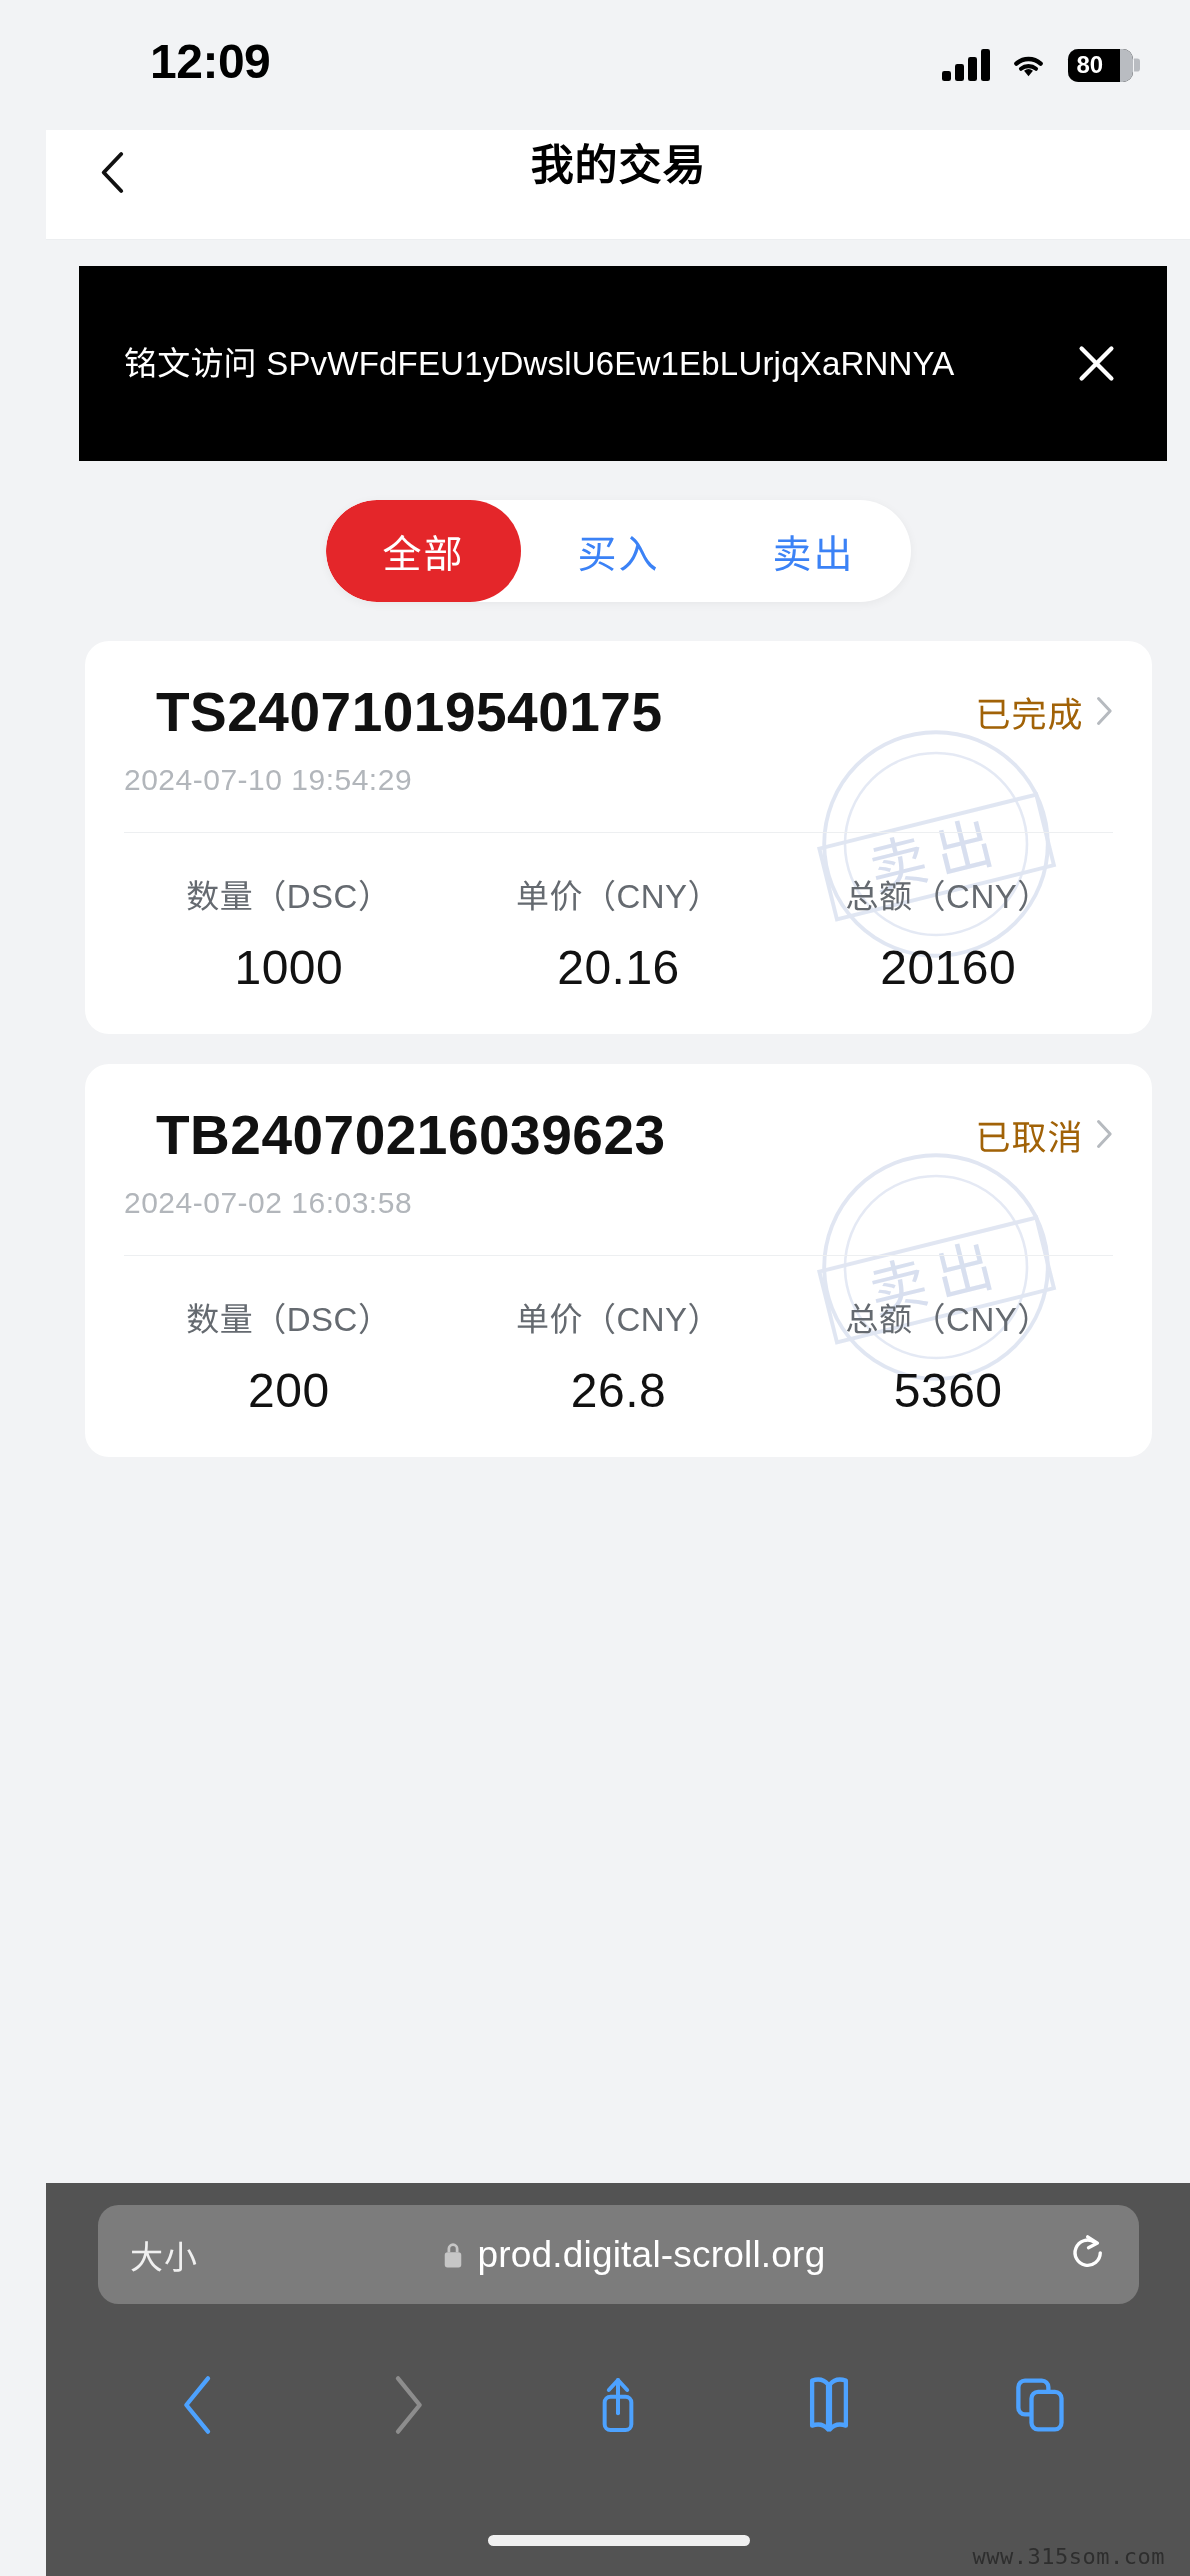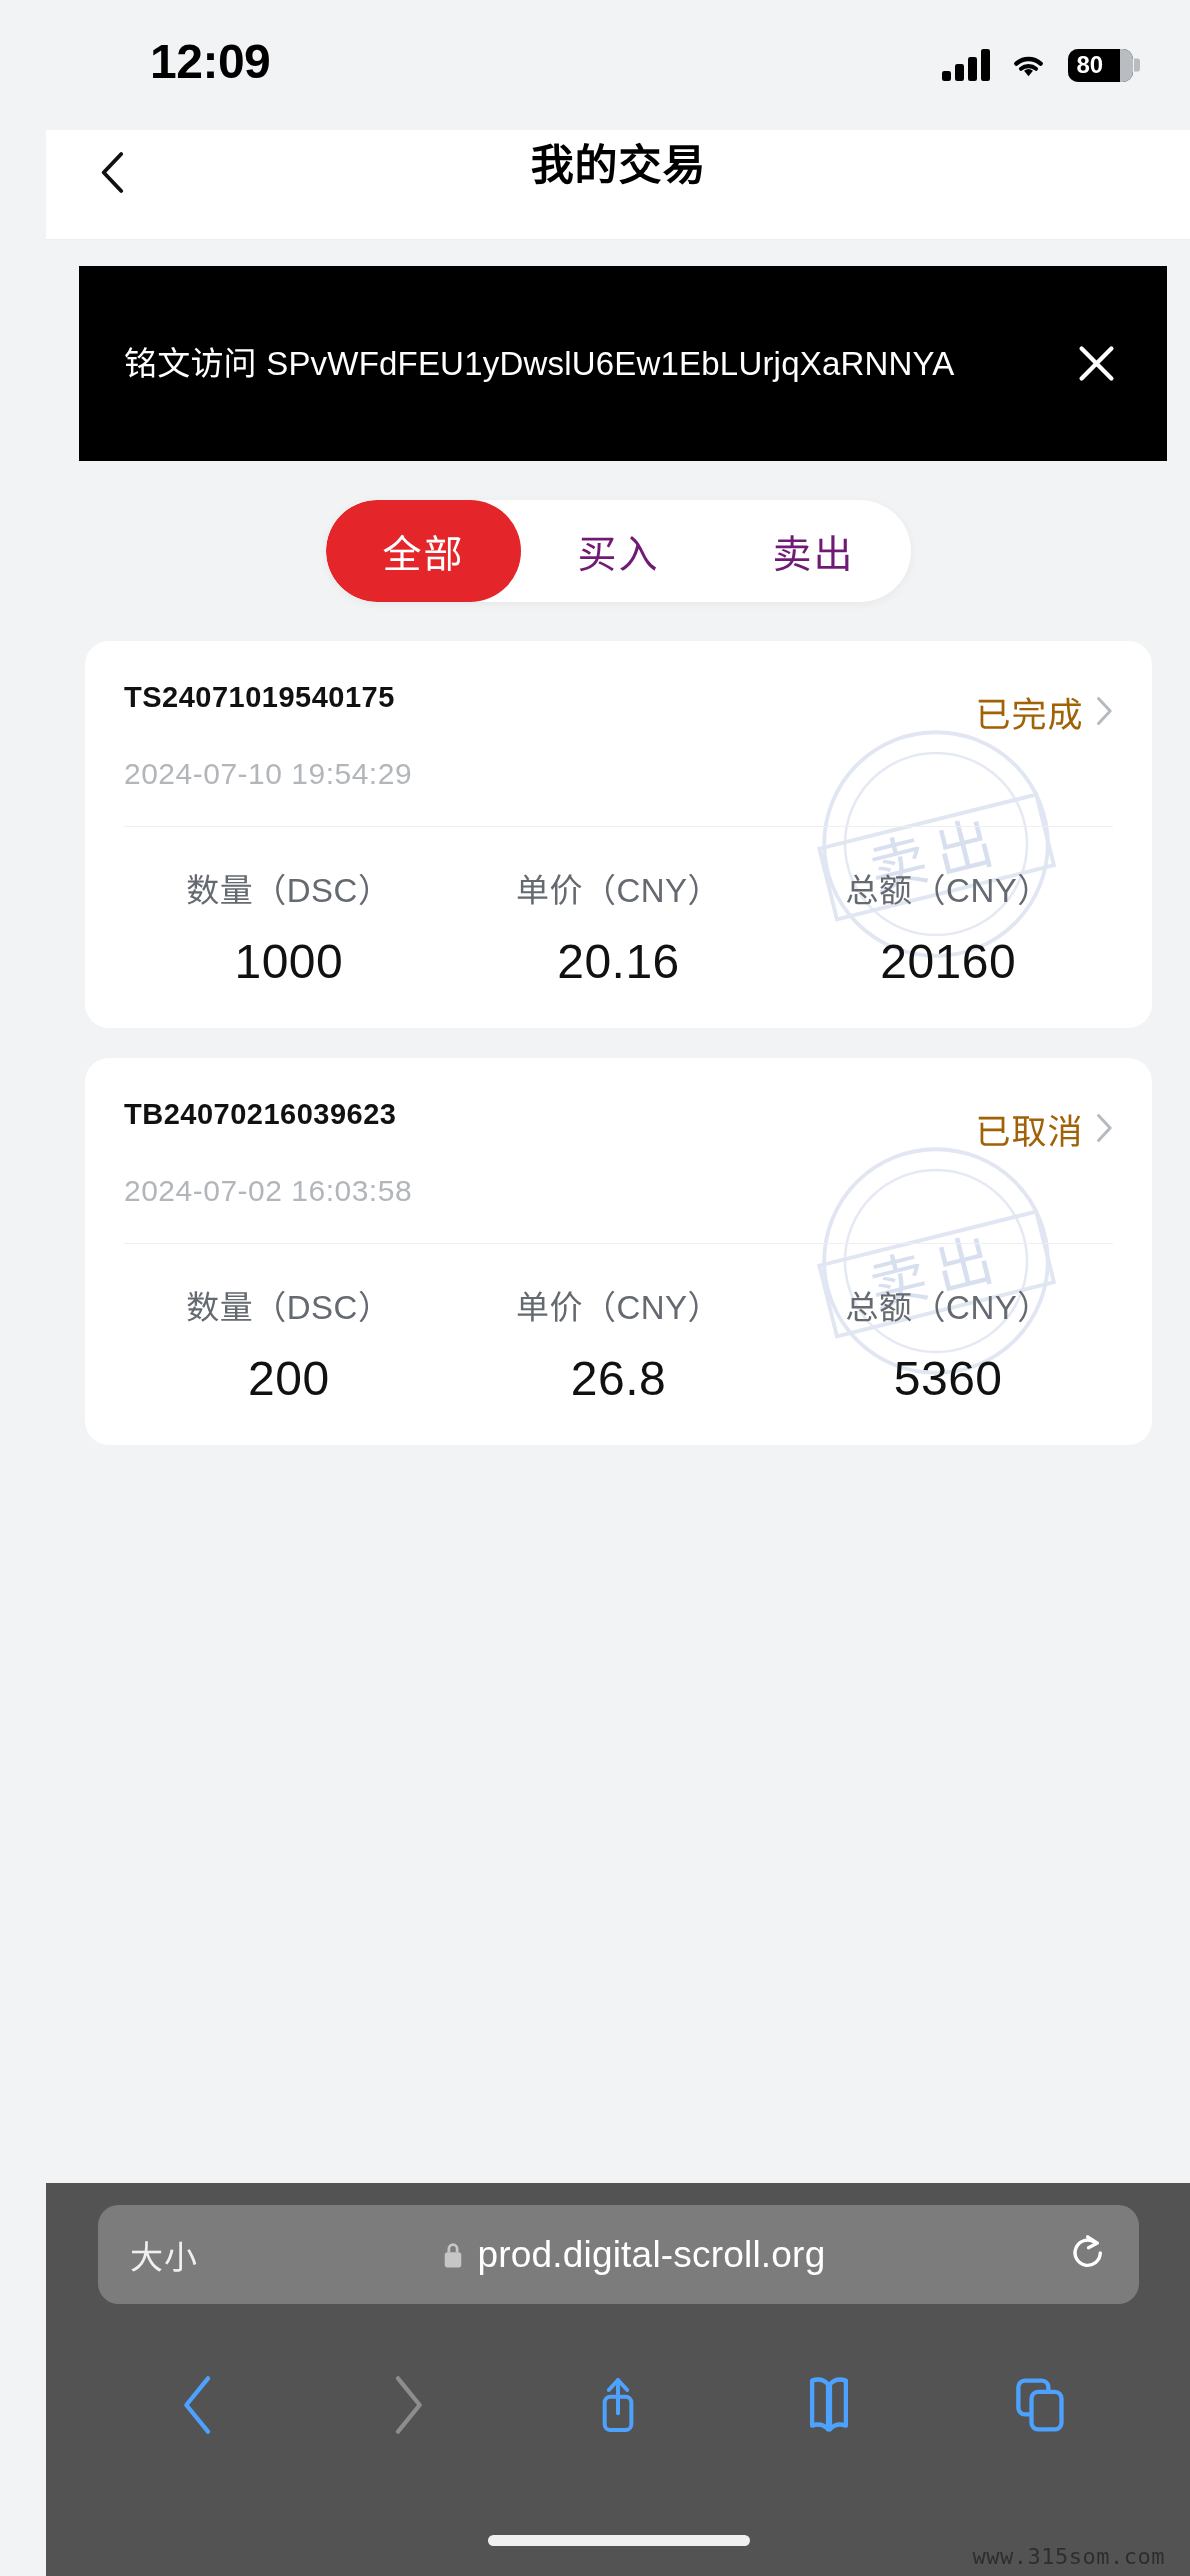--- a/index.html
+++ b/index.html
@@ -172,21 +172,21 @@
     box-shadow:0 1.9px 9.3px rgba(0,0,0,0.05);
     overflow:hidden;
   }
   .tab {
     height:102px;
     min-width:195px;
     display:flex;
     align-items:center;
     justify-content:center;
     font-size:39px;
-    color:#701a75;
+    color:#3b82f6;
     letter-spacing:1.9px;
     background:transparent;
     border-radius:56px;
   }
   .tab.active {
     background:#e4262a;
     color:#ffffff;
     font-weight:400;
   }
 
@@ -202,25 +202,26 @@
     overflow:hidden;
   }
   .card-top {
     display:flex;
     align-items:flex-start;
     justify-content:space-between;
     position:relative;
     z-index:2;
   }
   .card-id {
-    font-size:29px;
+    font-size:55px;
     font-weight:700;
     color:#111;
     letter-spacing:0.5px;
     line-height:1.1;
+    margin-left:32px;
   }
   .card-status {
     display:flex;
     align-items:center;
     gap:13px;
     padding-top:3.7px;
   }
   .card-status span {
     font-size:35px;
     color:#a16207;

